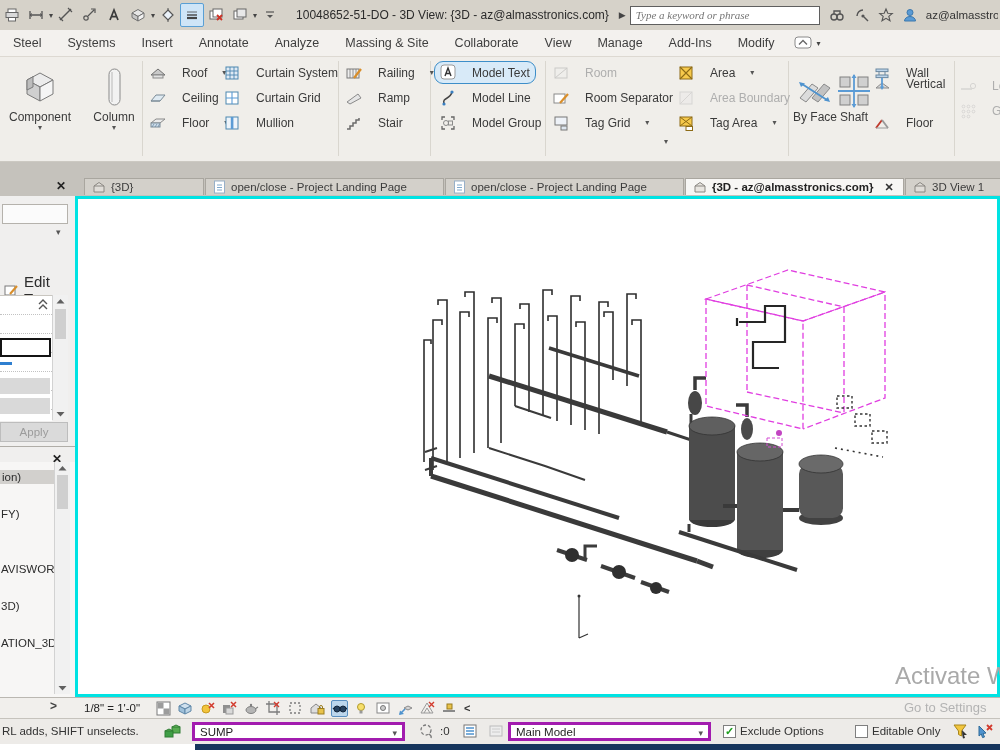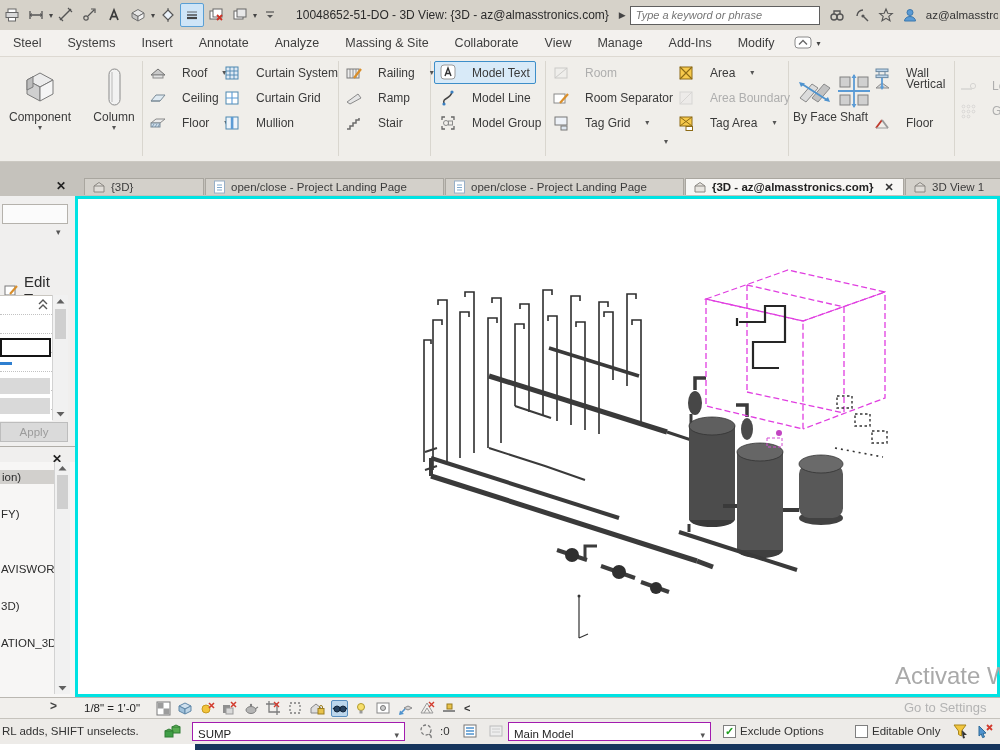--- a/index.html
+++ b/index.html
@@ -9,41 +9,41 @@
   svg{display:block}
 
   
   .titlebar{top:0;height:30px;background:#d6d2c9;display:flex;align-items:center}
   .qicon{width:24px;height:24px;display:flex;align-items:center;justify-content:center;flex:0 0 auto}
   .qicon.active{background:#cfe5f7;border:1px solid #5a9fd4;border-radius:2px;box-sizing:border-box}
   .qcaret{font-size:8px;color:#444;margin:0 1px;flex:0 0 auto}
   .win-title{font-size:12px;color:#2b2b2b;margin:0 10px 0 14px;white-space:nowrap;flex:0 0 auto}
   .playglyph{font-size:9px;color:#444;margin-right:4px}
   .searchbox{width:178px;height:17px;border:1px solid #5f5f5f;font-style:italic;font-size:11px;
-             color:#666;padding:0 5px;background:#fff;font-family:Liberation Sans, sans-serif;flex:0 0 auto}
+             color:#666;padding:0 5px;background:#fff;font-family:Liberation Serif, serif;flex:0 0 auto}
   .account{font-size:11.5px;color:#333;width:72px;overflow:hidden;white-space:nowrap;margin-left:4px}
 
   
   .tabrow{top:30px;height:27px;background:#f3f1ee;border-bottom:1px solid #ddd9d2;display:flex;align-items:center}
   .rtab{font-size:12.5px;color:#3e3e3e;padding:0 13px;line-height:26px;white-space:nowrap}
   .rib-collapse{display:flex;align-items:center;gap:3px;margin-left:6px}
 
   
   .ribbon{top:57px;height:105px;background:#f0eeea;border-bottom:1px solid #ccc9c2}
   .rsep{position:absolute;top:4px;height:95px;width:1px;background:#d9d6cf}
   .bigbtn{position:absolute;top:3px;display:flex;flex-direction:column;align-items:center;
           font-size:12px;color:#3a3a3a;text-align:center;line-height:13px}
   .bigbtn .bigicon{height:48px;display:flex;align-items:flex-end;justify-content:center;margin-bottom:3px}
   .caret{font-size:8px;color:#555;line-height:8px}
   .sbtn{position:absolute;height:22px;display:flex;align-items:center;gap:15px;font-size:12px;
         color:#3a3a3a;white-space:nowrap}
   .sbtn .ic{flex:0 0 auto;display:flex}
   .sbtn.disabled{color:#aeaeae}
   .sbtn.disabled svg{opacity:.42}
-  .sbtn.hl{background:#d8eaf8;border:1px solid #3d8ec9;border-radius:2px;padding:0 5px;height:23px;box-sizing:border-box}
+  .sbtn.hl{background:#d8eaf8;border:1px solid #3d8ec9;border-radius:9px;padding:0 5px;height:23px;box-sizing:border-box}
 
   
   .gapband{top:162px;height:16px;background:#c5c2bc}
   .viewtabs{top:178px;height:18px;background:#c5c2bc}
   .vt-close{position:absolute;left:56px;top:1px;font-size:12px;font-weight:bold;color:#222;cursor:default}
   .vtab{position:absolute;top:0;height:17px;display:flex;align-items:center;gap:5px;padding:0 7px;
         font-size:11.5px;color:#3c3c3c;background:#d3d0ca;border:1px solid #a9a69f;border-bottom:none;
         box-sizing:border-box;white-space:nowrap;overflow:hidden}
   .vtab.active{background:#f7f6f4;font-weight:bold;color:#222}
   .vtab .tabx{font-size:11px;font-weight:bold;color:#333;margin-left:6px}
@@ -81,21 +81,21 @@
   
   .vcb{top:697px;height:21px;background:#f1efec;border-top:1px solid #bab7b1;display:flex;align-items:center}
   .scale{font-size:11.5px;color:#1f1f1f;margin-left:84px;margin-right:12px;white-space:nowrap}
   .vcbicon{width:17px;height:17px;margin:0 2.5px;display:flex;align-items:center;justify-content:center;flex:0 0 auto}
   .vcbicon.pressed{background:#bcd6ec;border:1px solid #5a8fc0;border-radius:2px;box-sizing:border-box}
   .vcb-chev{font-size:11px;color:#333;margin-left:4px;font-weight:bold}
 
   
   .statusbar{top:718px;height:26px;background:#edebe8;border-top:1px solid #c6c3bd}
   .sb-text{position:absolute;font-size:11.5px;color:#333;white-space:nowrap}
-  .sb-select{position:absolute;top:3px;height:19px;background:#fff;border:1px solid #a21caf;font-size:11.5px;
+  .sb-select{position:absolute;top:3px;height:19px;background:#fff;border:3px solid #a21caf;font-size:11.5px;
              color:#1e1e1e;display:flex;align-items:flex-end;justify-content:space-between;
              padding:0 5px;box-sizing:border-box}
   .sel-caret{font-size:9px;color:#555}
   .sbicon{position:absolute;top:4px}
   .cb{position:absolute;top:6px;width:13px;height:13px;background:#fff;border:1px solid #7f7f7f;
       box-sizing:border-box;display:flex;align-items:center;justify-content:center;
       font-size:11px;font-weight:bold;color:#1e9e1e;line-height:11px}
   .strip{position:absolute;top:744px;left:195px;width:805px;height:6px;background:#17365d}
 </style>
 </head>

